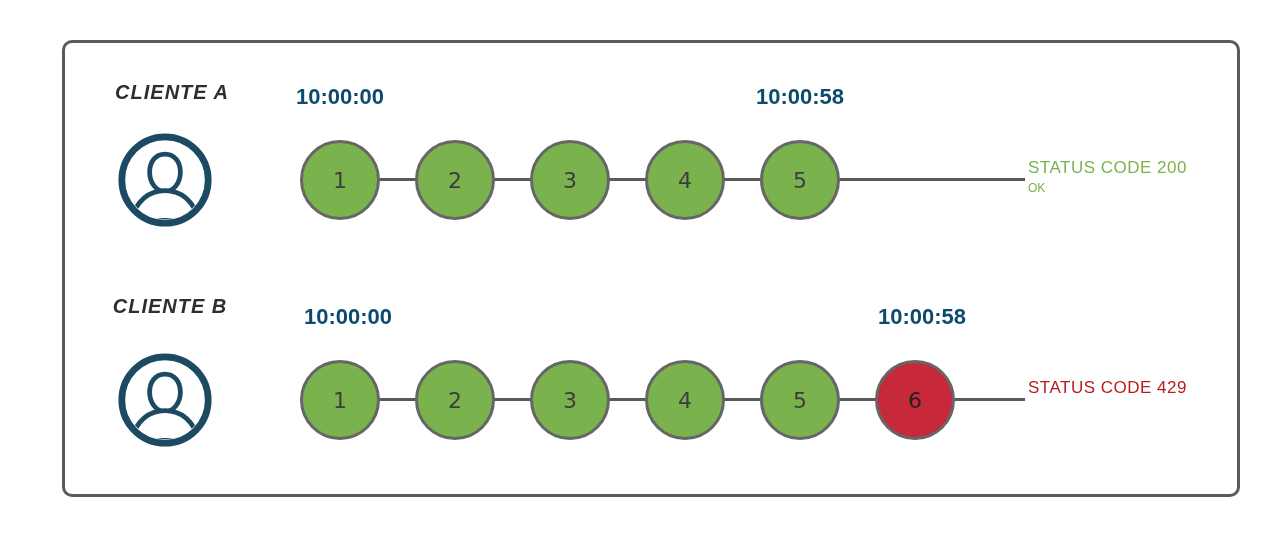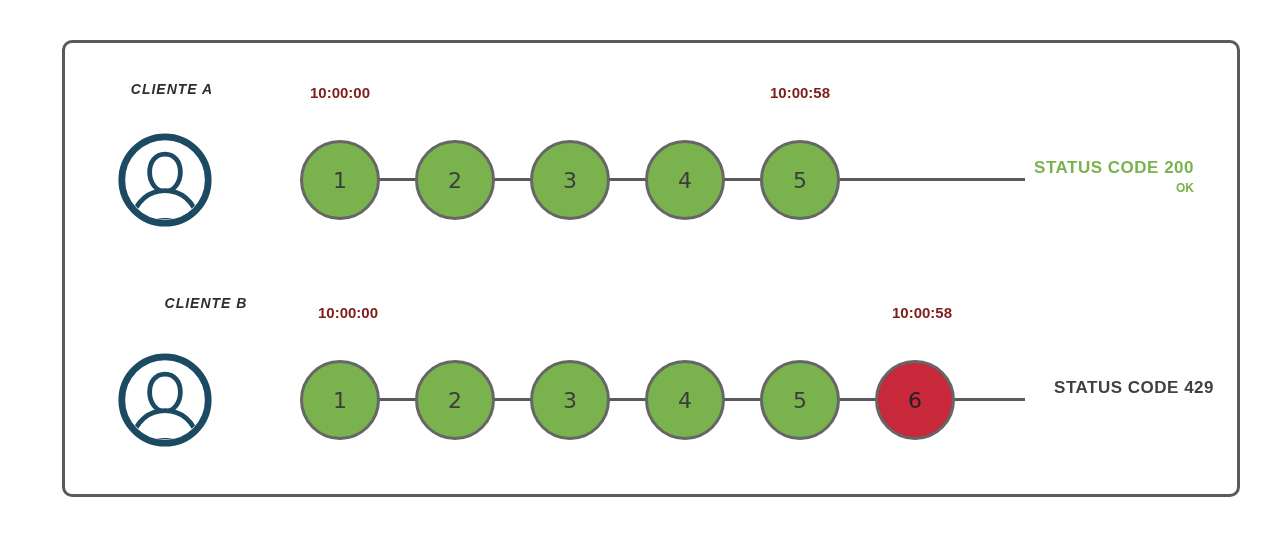--- a/index.html
+++ b/index.html
@@ -23,44 +23,44 @@
     width: 1178px;
     height: 457px;
     border: 3px solid #5a5a5a;
     border-radius: 10px;
     box-sizing: border-box;
     background: #ffffff;
   }
   .client-label {
     position: absolute;
     transform: translateX(-50%);
-    font-size: 14px;
+    font-size: 20px;
     font-weight: bold;
     font-style: italic;
     letter-spacing: 1px;
     color: #2e2e2e;
     white-space: nowrap;
   }
   .client-label.rowA { left: 172px; top: 81px; }
-  .client-label.rowB { left: 170px; top: 295px; margin-left: 36px; }
+  .client-label.rowB { left: 170px; top: 295px; }
 
   .avatar {
     position: absolute;
     width: 96px;
     height: 96px;
   }
   .avatar.rowA { left: 117px; top: 132px; }
   .avatar.rowB { left: 117px; top: 352px; }
 
   .timestamp {
     position: absolute;
     transform: translateX(-50%);
-    font-size: 15px;
+    font-size: 22px;
     font-weight: bold;
-    color: #7f1d1d;
+    color: #0c4a6e;
     white-space: nowrap;
   }
   .ts-a-start { left: 340px; top: 84px; }
   .ts-a-end   { left: 800px; top: 84px; }
   .ts-b-start { left: 348px; top: 304px; }
   .ts-b-end   { left: 922px; top: 304px; }
 
   .timeline {
     position: absolute;
     height: 3px;
@@ -93,28 +93,28 @@
   .c2 { left: 415px; }
   .c3 { left: 530px; }
   .c4 { left: 645px; }
   .c5 { left: 760px; }
   .c6 { left: 875px; }
 
   .status {
     position: absolute;
     left: 1028px;
     width: 166px;
-    text-align: right;
-    font-weight: bold;
+    text-align: left;
+    font-weight: normal;
     line-height: 21px;
   }
   .status .line1 { font-size: 17px; letter-spacing: 0.5px; white-space: nowrap; }
   .status .line2 { font-size: 12px; }
   .status.ok { top: 157px; color: #7ab34d; }
-  .status.limited { top: 377px; color: #404040; margin-left: 20px; }
+  .status.limited { top: 377px; color: #b91c1c; }
 </style>
 </head>
 <body>
 
 <div class="canvas">
   <div class="frame"></div>
 
   <div class="client-label rowA">CLIENTE A</div>
 
   <svg class="avatar rowA" viewBox="0 0 100 100">

